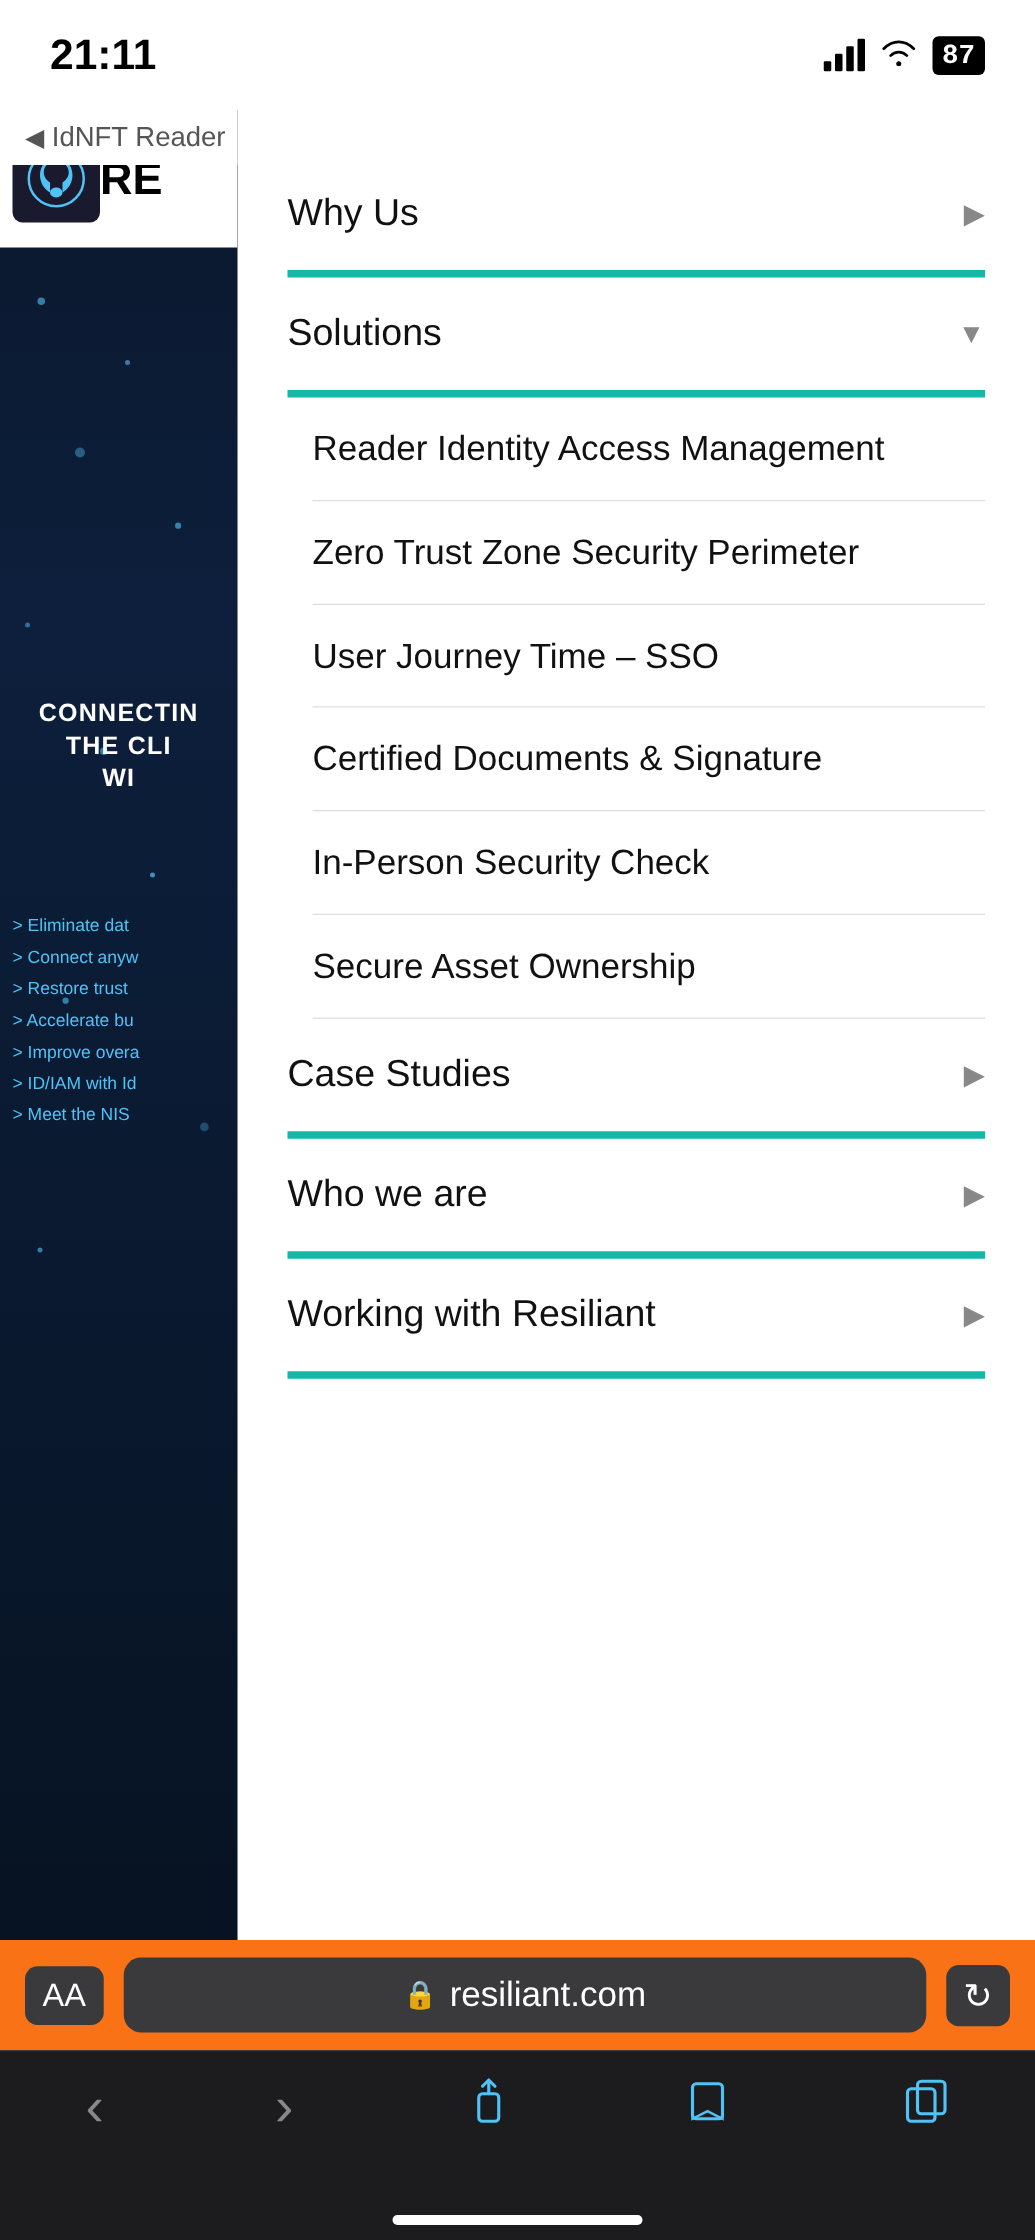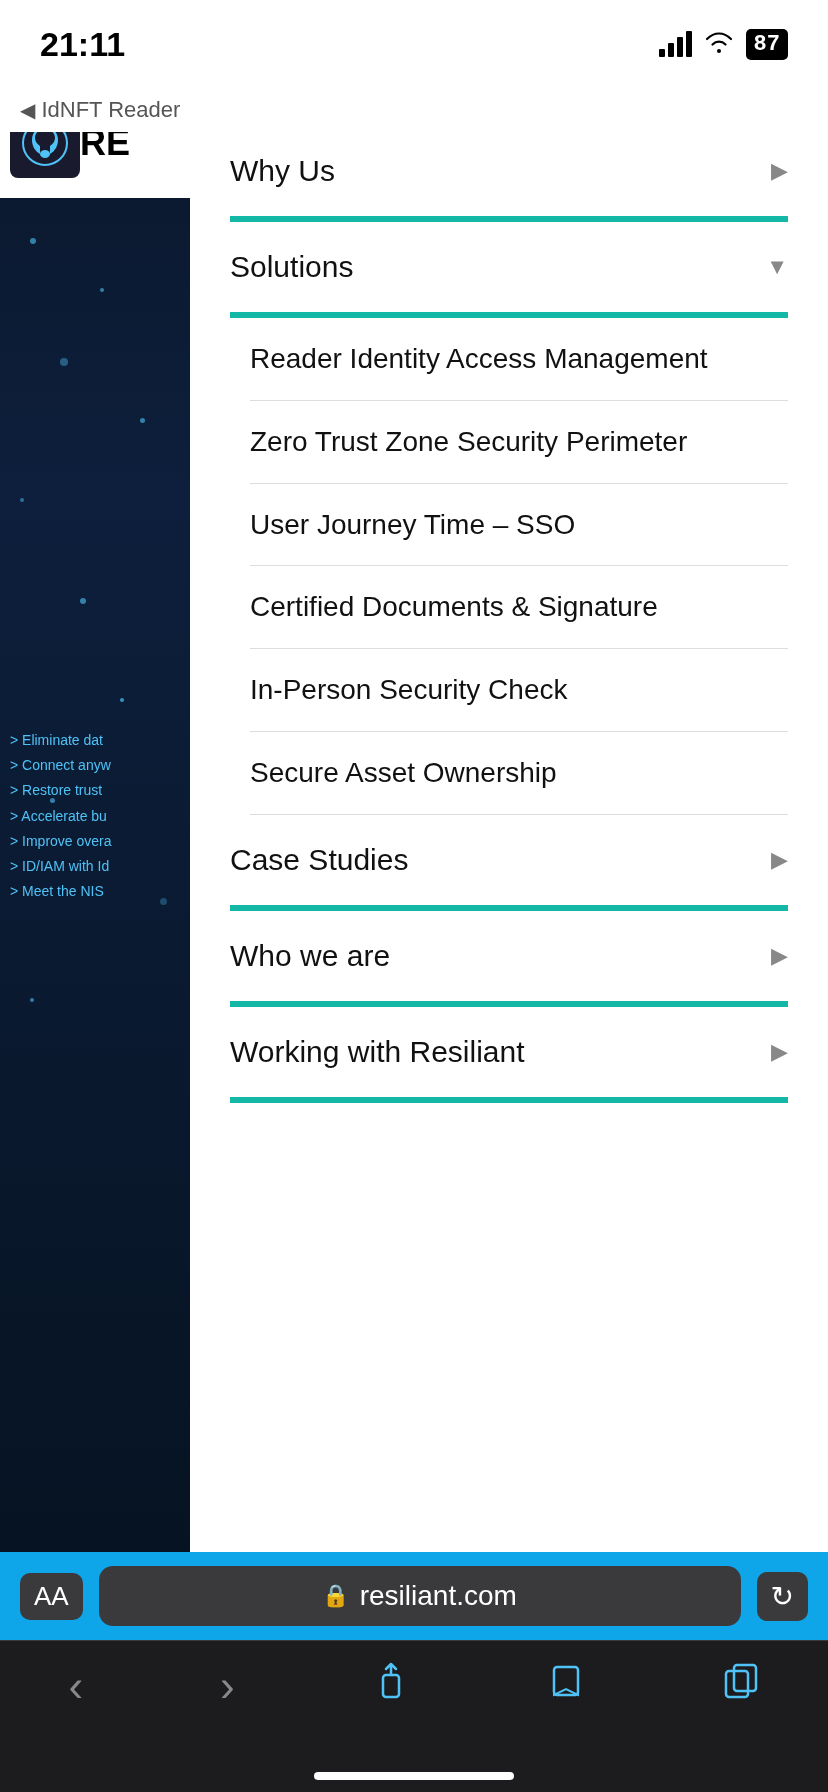--- a/index.html
+++ b/index.html
@@ -240,21 +240,21 @@
       line-height: 1.35;
     }
 
     
     .browser-bar {
       position: absolute;
       bottom: 152px;
       left: 0;
       right: 0;
       height: 88px;
-      background: #0ea5e9;
+      background: #f97316;
       display: flex;
       align-items: center;
       padding: 0 20px;
       gap: 16px;
       z-index: 50;
     }
     .browser-aa {
       color: #fff;
       font-size: 26px;
       font-weight: 500;
@@ -369,20 +369,25 @@
     <div class="particle" style="width:4px;height:4px;top:90px;left:100px;"></div>
     <div class="particle" style="width:8px;height:8px;top:160px;left:60px;opacity:0.4;"></div>
     <div class="particle" style="width:5px;height:5px;top:220px;left:140px;"></div>
     <div class="particle" style="width:4px;height:4px;top:300px;left:20px;opacity:0.5;"></div>
     <div class="particle" style="width:6px;height:6px;top:400px;left:80px;"></div>
     <div class="particle" style="width:4px;height:4px;top:500px;left:120px;opacity:0.7;"></div>
     <div class="particle" style="width:5px;height:5px;top:600px;left:50px;"></div>
     <div class="particle" style="width:7px;height:7px;top:700px;left:160px;opacity:0.3;"></div>
     <div class="particle" style="width:4px;height:4px;top:800px;left:30px;opacity:0.6;"></div>
 
+    <div class="hero-text">
+      <div>CONNECTIN</div>
+      <div>THE CLI</div>
+      <div>WI</div>
+    </div>
 
     <div class="bullet-list">
     <div>&gt; Eliminate dat</div>
         <div>&gt; Connect anyw</div>
         <div>&gt; Restore trust</div>
         <div>&gt; Accelerate bu</div>
         <div>&gt; Improve overa</div>
         <div>&gt; ID/IAM with Id</div>
         <div>&gt; Meet the NIS</div>
       </div>

